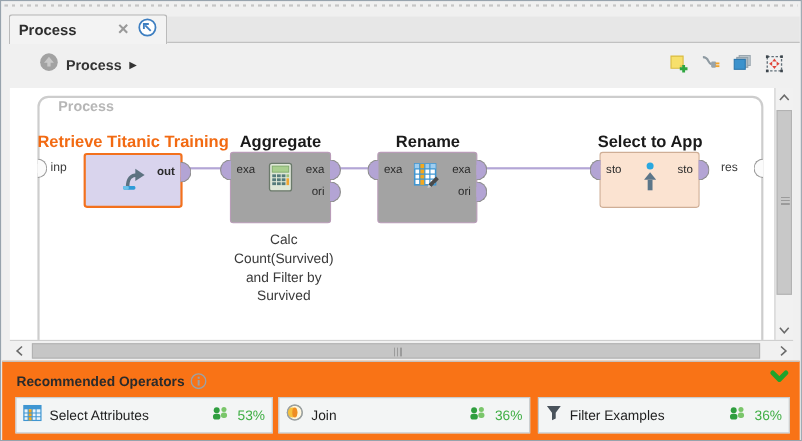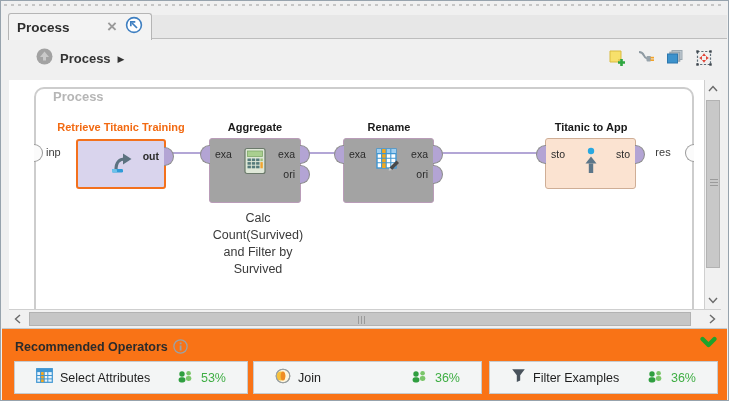--- a/index.html
+++ b/index.html
@@ -19,21 +19,21 @@
   .crumb-caret{font-size:9px;color:#333;}
   .tb-icons{position:absolute;right:14px;top:9px;display:flex;gap:11px;align-items:center;}
   
   .viewport{position:absolute;left:8px;top:79px;width:695px;height:229px;background:#fff;overflow:hidden;}
   .surface{position:absolute;left:25px;top:7px;width:660px;height:300px;border:2px solid #cdcdcd;border-radius:10px;background:#fff;}
   .surface-label{position:absolute;left:44px;top:9px;font-size:13px;font-weight:bold;color:#b6b6b6;}
   .wire{position:absolute;height:2px;background:#b3a6d6;top:72px;}
   .op{position:absolute;border:1px solid #b99cb8;background:#a3a3a3;border-radius:3px;}
   .op.sel{border:2px solid #f3711d;background:#d9d4ed;}
   .op.peach{background:#fbe3d1;border-color:#cfae96;}
-  .op-label{position:absolute;top:41px;width:200px;text-align:center;font-size:11px;font-weight:bold;color:#1a1a1a;}
+  .op-label{position:absolute;top:41px;width:200px;text-align:center;font-size:15px;font-weight:bold;color:#1a1a1a;}
   .op-label.orange{color:#f26a12;}
   .port{position:absolute;width:10px;height:19px;background:#b3a4d4;border:1px solid #8d8d8d;}
   .port.out{right:-10px;border-radius:0 10px 10px 0;border-left:none;}
   .port.in{left:-10px;border-radius:10px 0 0 10px;border-right:none;}
   .port.p1{top:6px;} .port.p2{top:26px;}
   .wallport{position:absolute;width:9px;height:18px;background:#fbfbfb;border:1px solid #9a9a9a;}
   .wallport.left{border-radius:0 10px 10px 0;border-left:none;}
   .wallport.right{border-radius:10px 0 0 10px;border-right:none;}
   .plabel{position:absolute;font-size:10.5px;color:#2b2b2b;}
   .plabel.l{left:5px;} .plabel.r{right:5px;}
@@ -50,21 +50,21 @@
   .hsb{position:absolute;left:8px;top:308px;width:712px;height:19px;background:#f1f1f1;border-top:1px solid #cfcfcf;}
   .hsb .btn{position:absolute;top:1px;width:17px;height:16px;display:flex;align-items:center;justify-content:center;}
   .hsb-thumb{position:absolute;top:2px;left:20px;width:662px;height:14px;background:#c6c6c6;border:1px solid #b2b2b2;}
   .hgrip{position:absolute;left:328px;top:3px;width:9px;height:8px;
     background-image:repeating-linear-gradient(90deg,#9b9b9b 0 1px,transparent 1px 3px);}
   
   .bottom{position:absolute;left:1px;right:1px;top:327px;height:75px;background:#f97316;border-top:1px solid #c3c9cd;}
   .rec-title{position:absolute;left:13px;top:11px;font-size:12.5px;font-weight:bold;color:#2b2b2b;}
   .rec-info{position:absolute;left:171px;top:10px;}
   .rec-chevron{position:absolute;right:9px;top:6px;}
-  .rec-btn{position:absolute;top:32px;height:33px;border:1px solid #c6cbce;background:#f3f5f5;display:flex;align-items:center;padding:0 21px;gap:7px;}
+  .rec-btn{position:absolute;top:32px;height:33px;border:1px solid #c6cbce;background:#f3f5f5;display:flex;align-items:center;padding:0 6px;gap:7px;}
   .rec-label{font-size:12.5px;color:#1e1e1e;flex:1;white-space:nowrap;}
   .rec-pct{font-size:12.5px;font-weight:normal;color:#3fae44;}
 </style>
 </head>
 <body>
 
 <div class="frame">
   <div class="dotted"></div>
 
   <div class="tabbar-rest"></div>
@@ -197,21 +197,21 @@
         </svg>
       </div>
       <span class="plabel l row1">exa</span>
       <span class="plabel r row1">exa</span>
       <span class="plabel r row2">ori</span>
       <div class="port in p1"></div>
       <div class="port out p1"></div>
       <div class="port out p2"></div>
     </div>
 
-    <div class="op-label" style="left:482px;">Titanic to App</div>
+    <div class="op-label" style="left:482px;">Select to App</div>
     <div class="op peach" style="left:536px;top:58px;width:91px;height:51px;">
       <div class="op-icon">
         <svg width="22" height="30" viewBox="0 0 22 30">
           <circle cx="11" cy="4" r="3.2" fill="#29a8e0"></circle>
           <polygon points="11,9.5 5.5,16.5 16.5,16.5" fill="#5c7689"></polygon>
           <rect x="8.8" y="16.5" width="4.4" height="9.5" fill="#5c7689"></rect>
         </svg>
       </div>
       <span class="plabel l row1">sto</span>
       <span class="plabel r row1">sto</span>

